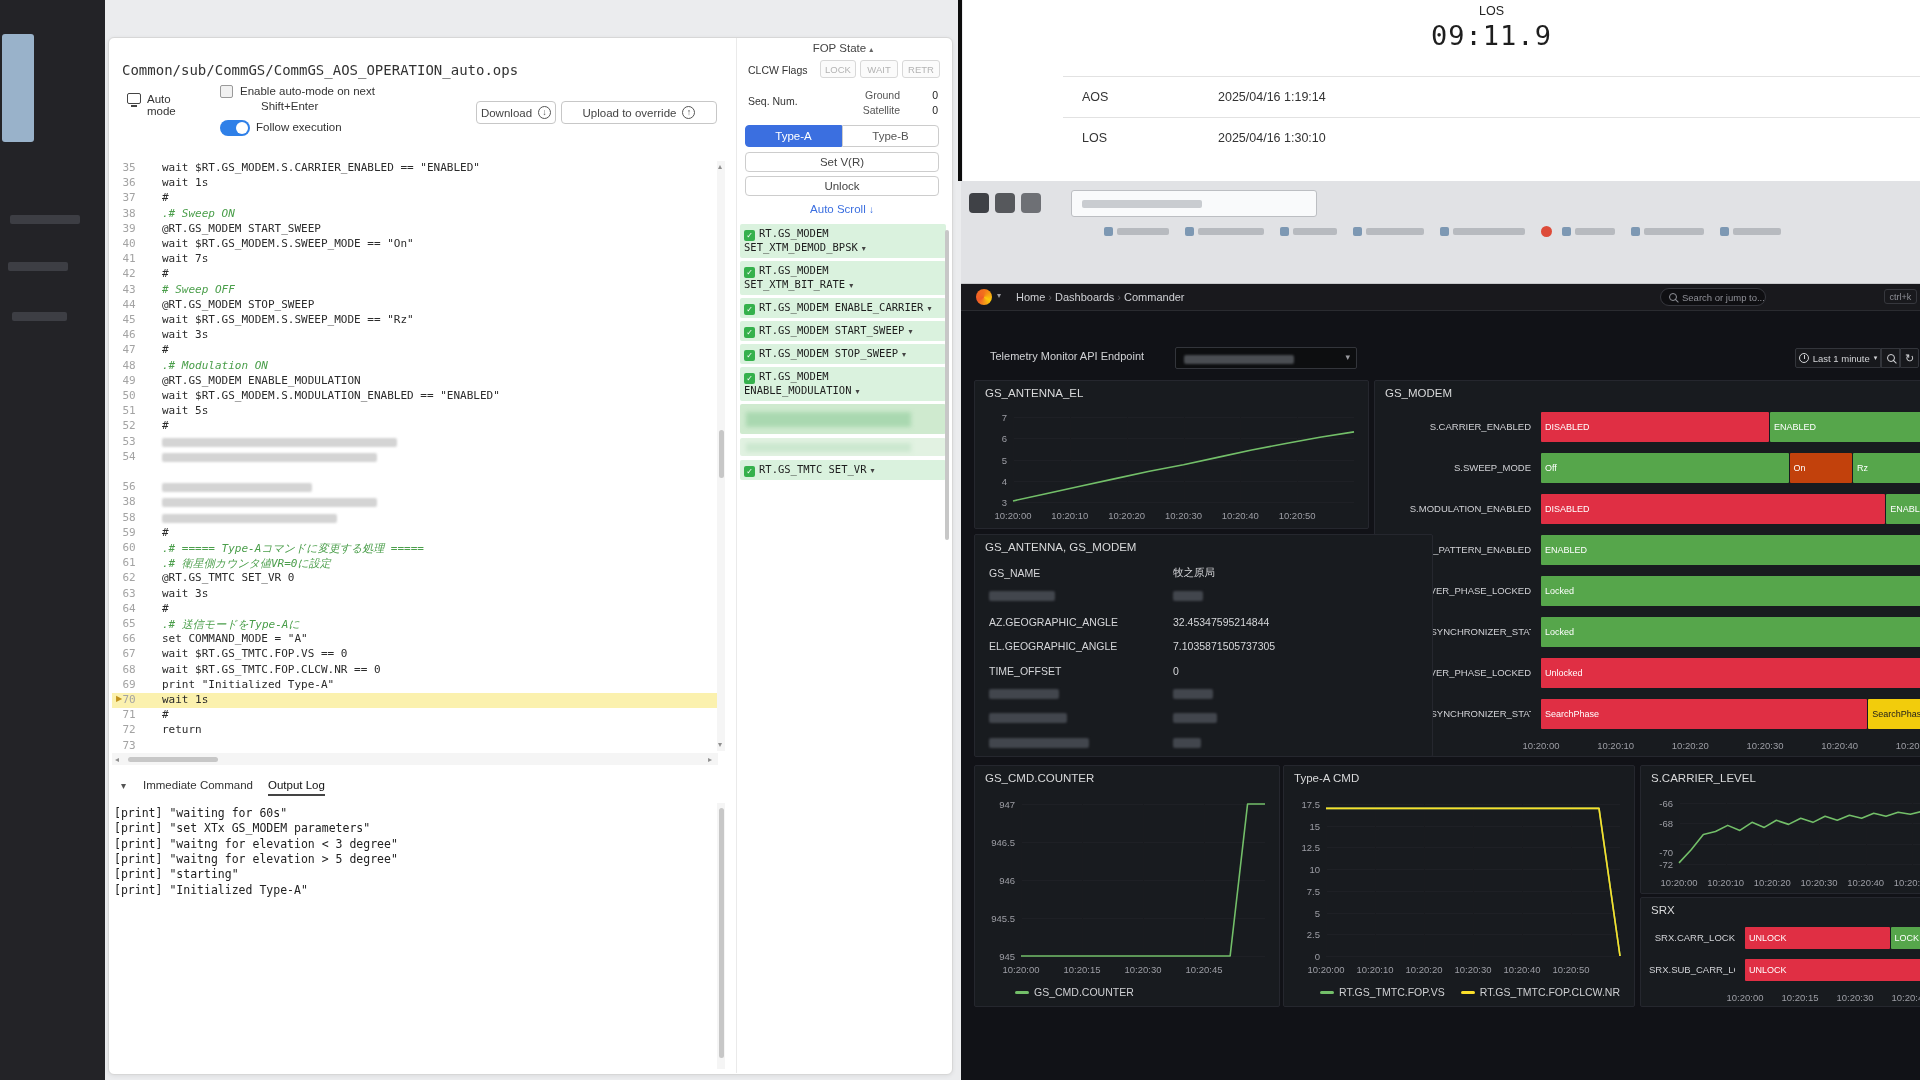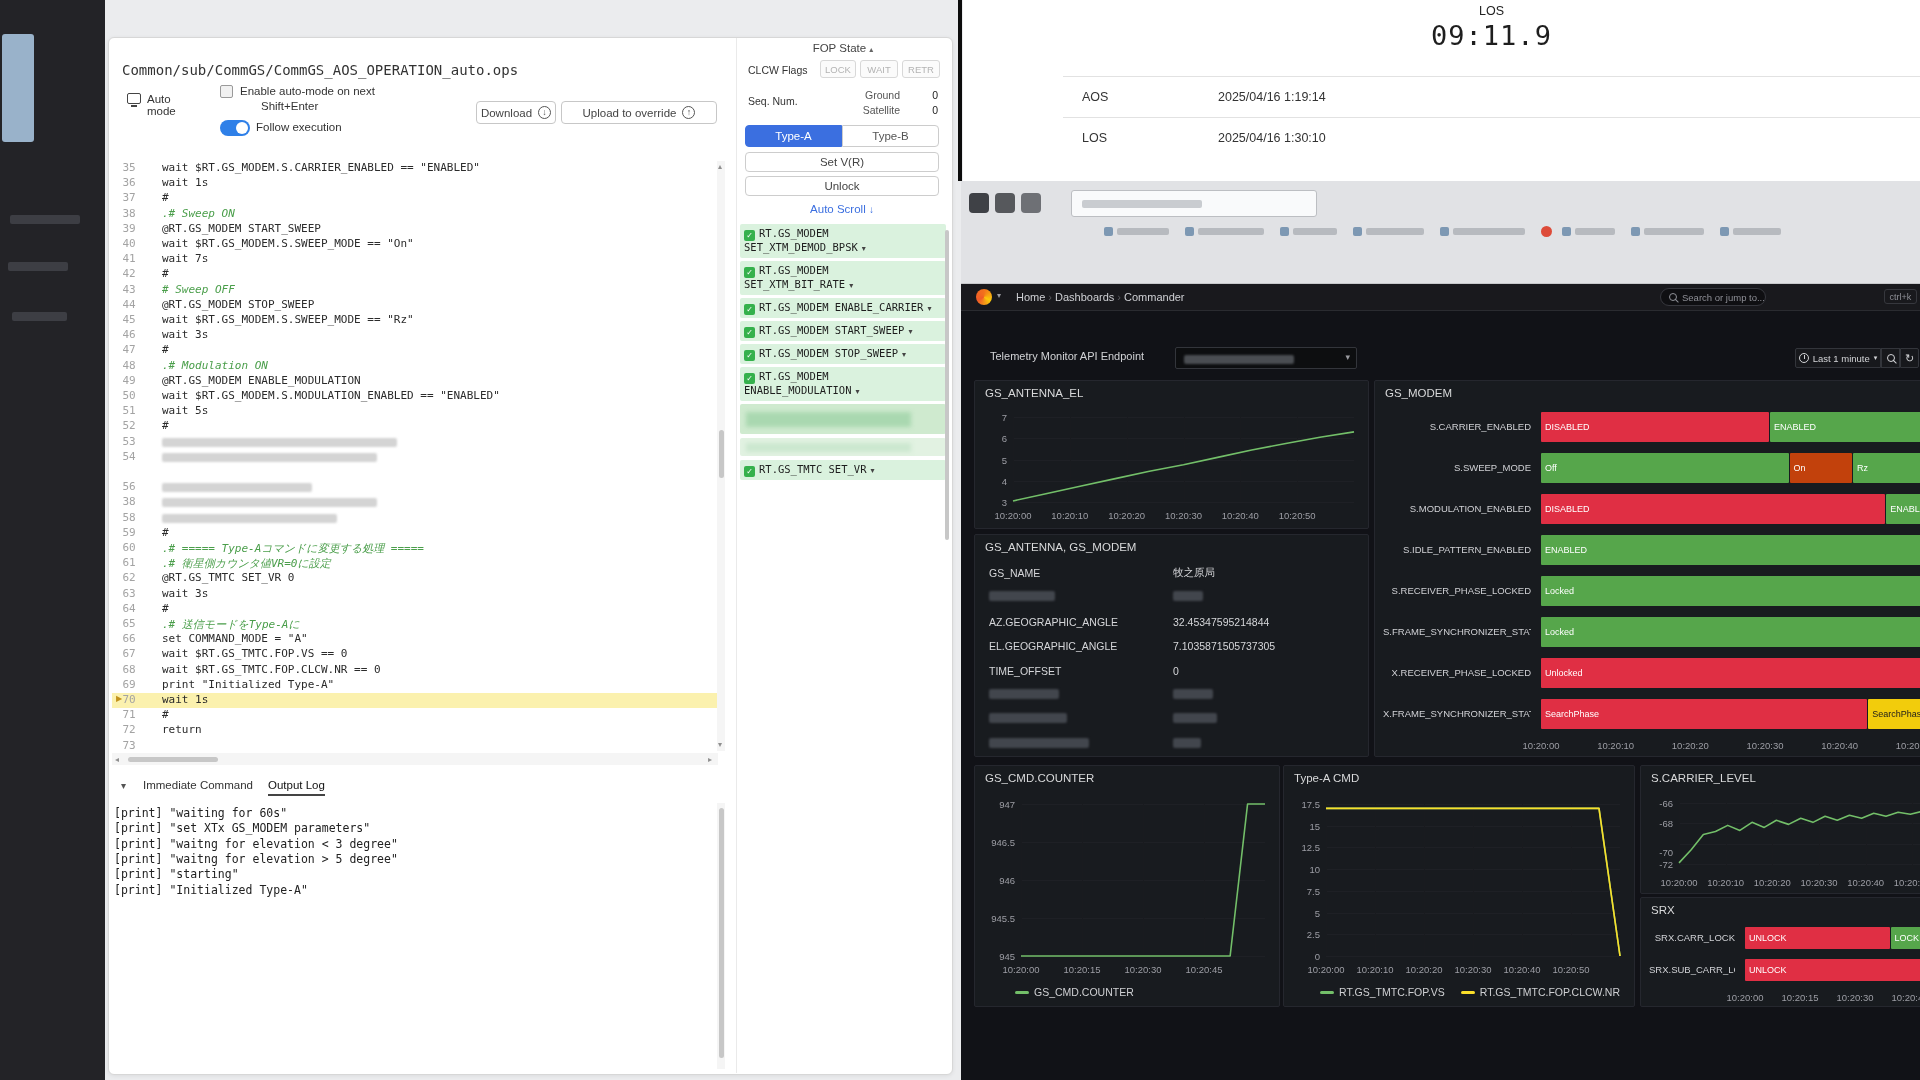--- a/index.html
+++ b/index.html
@@ -464,21 +464,21 @@
         </div>
       </div>
       <div class="xtick" style="left: 130px; top: 333px; width: 56px;">10:20:00</div>
       <div class="xtick" style="left: 204.667px; top: 333px; width: 56px;">10:20:10</div>
       <div class="xtick" style="left: 279.333px; top: 333px; width: 56px;">10:20:20</div>
       <div class="xtick" style="left: 354px; top: 333px; width: 56px;">10:20:30</div>
       <div class="xtick" style="left: 428.667px; top: 333px; width: 56px;">10:20:40</div>
       <div class="xtick" style="left: 503.333px; top: 333px; width: 56px;">10:20:50</div>
     </div>
 </div>
-<div class="g-panel" style="left:974px;top:534px;width:395px;height:223px">
+<div class="g-panel" style="left:974px;top:534px;width:459px;height:223px">
   <div class="g-title">GS_ANTENNA, GS_MODEM</div>
   <div class="g-chart" style="left:0;right:0;top:26px;bottom:2px">
       <div class="gt-row" style="top: 0px;">
         <div class="gt-name">GS_NAME</div>
         <div class="gt-val">牧之原局</div>
       </div>
       <div class="gt-row" style="top: 24.4px;">
         <div class="gt-name"><div class="g-redact" style="width: 66px;"></div></div>
         <div class="gt-val"><div class="g-redact" style="width: 30px;"></div></div>
       </div>

